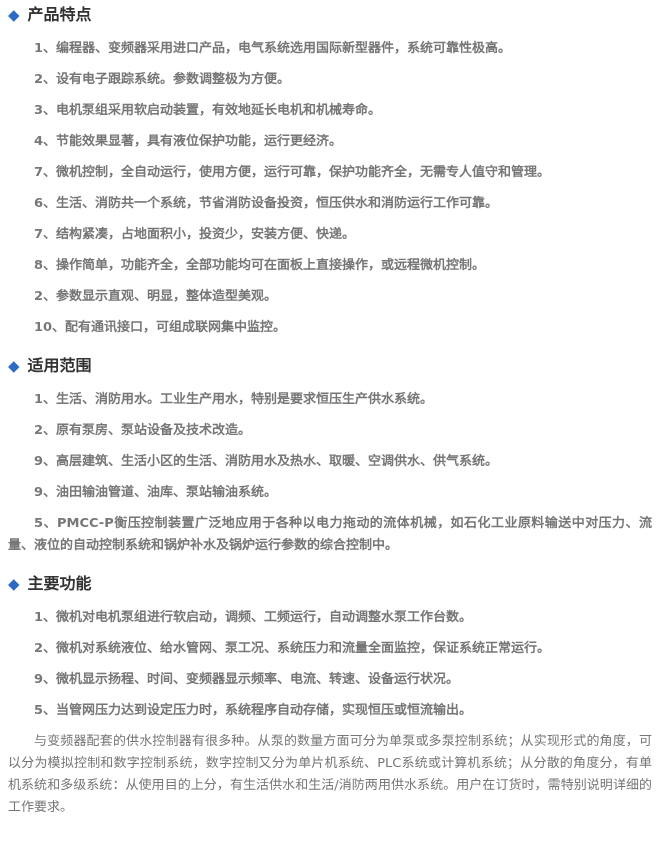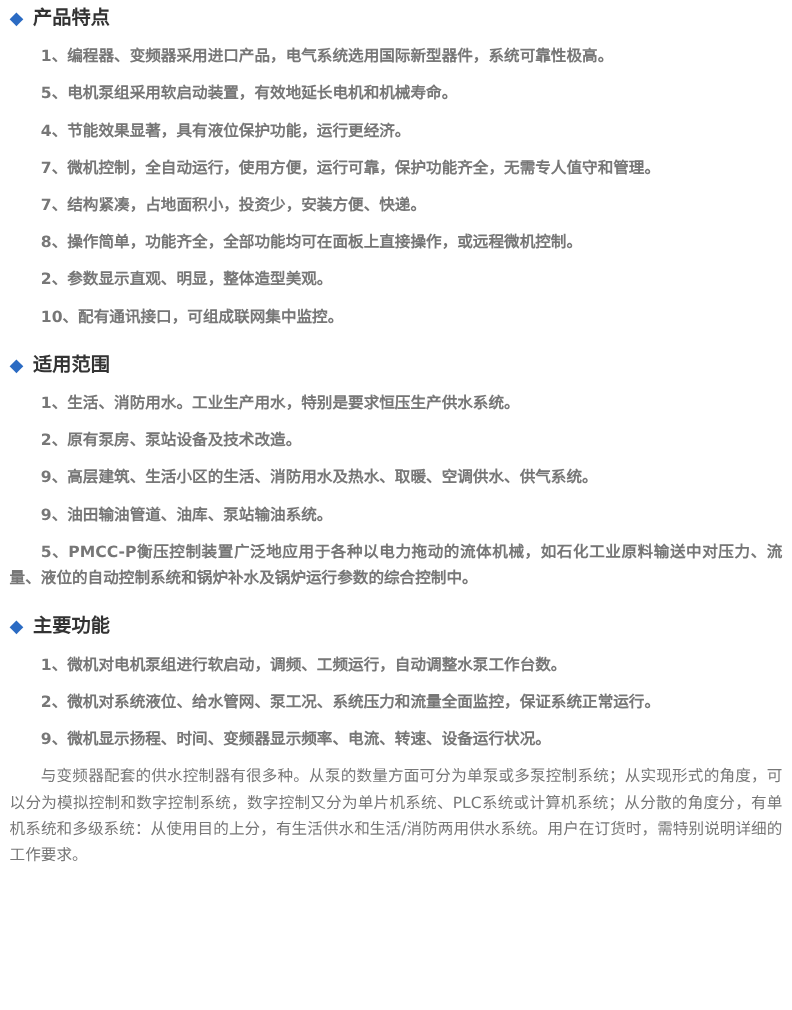--- a/index.html
+++ b/index.html
@@ -53,23 +53,25 @@
 <body>
 
 <div class="page">
 
   <div class="section">
     <h2 class="section-heading">
         <span class="diamond">◆</span>
         <span>产品特点</span>
       </h2>
     <p class="item">1、编程器、变频器采用进口产品，电气系统选用国际新型器件，系统可靠性极高。</p>
-    <p class="item">5、电机泵组采用软启动装置，有效地延长电机和机械寿命。</p>
+    <p class="item">2、设有电子跟踪系统。参数调整极为方便。</p>
+    <p class="item">3、电机泵组采用软启动装置，有效地延长电机和机械寿命。</p>
     <p class="item">4、节能效果显著，具有液位保护功能，运行更经济。</p>
     <p class="item">7、微机控制，全自动运行，使用方便，运行可靠，保护功能齐全，无需专人值守和管理。</p>
+    <p class="item">6、生活、消防共一个系统，节省消防设备投资，恒压供水和消防运行工作可靠。</p>
     <p class="item">7、结构紧凑，占地面积小，投资少，安装方便、快递。</p>
     <p class="item">8、操作简单，功能齐全，全部功能均可在面板上直接操作，或远程微机控制。</p>
     <p class="item">2、参数显示直观、明显，整体造型美观。</p>
     <p class="item">10、配有通讯接口，可组成联网集中监控。</p>
   </div>
 
   <div class="section">
     <h2 class="section-heading">
         <span class="diamond">◆</span>
         <span>适用范围</span>
@@ -82,16 +84,17 @@
   </div>
 
   <div class="section">
     <h2 class="section-heading">
         <span class="diamond">◆</span>
         <span>主要功能</span>
       </h2>
     <p class="item">1、微机对电机泵组进行软启动，调频、工频运行，自动调整水泵工作台数。</p>
     <p class="item">2、微机对系统液位、给水管网、泵工况、系统压力和流量全面监控，保证系统正常运行。</p>
     <p class="item">9、微机显示扬程、时间、变频器显示频率、电流、转速、设备运行状况。</p>
+    <p class="item">5、当管网压力达到设定压力时，系统程序自动存储，实现恒压或恒流输出。</p>
     <p class="closing">与变频器配套的供水控制器有很多种。从泵的数量方面可分为单泵或多泵控制系统；从实现形式的角度，可以分为模拟控制和数字控制系统，数字控制又分为单片机系统、PLC系统或计算机系统；从分散的角度分，有单机系统和多级系统：从使用目的上分，有生活供水和生活/消防两用供水系统。用户在订货时，需特别说明详细的工作要求。</p>
   </div>
 
 </div>
 
 </body></html>

